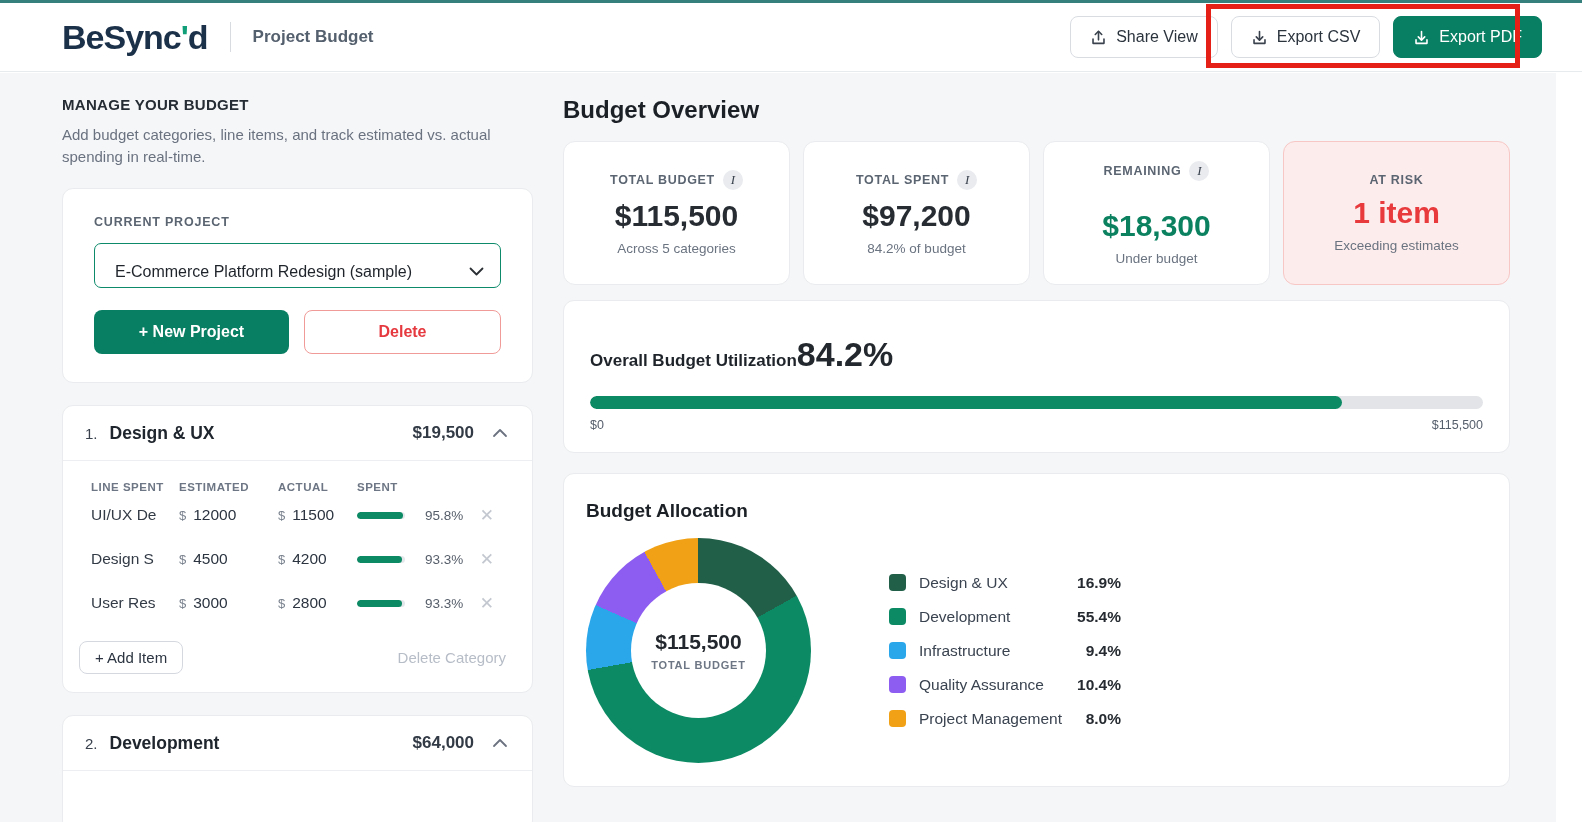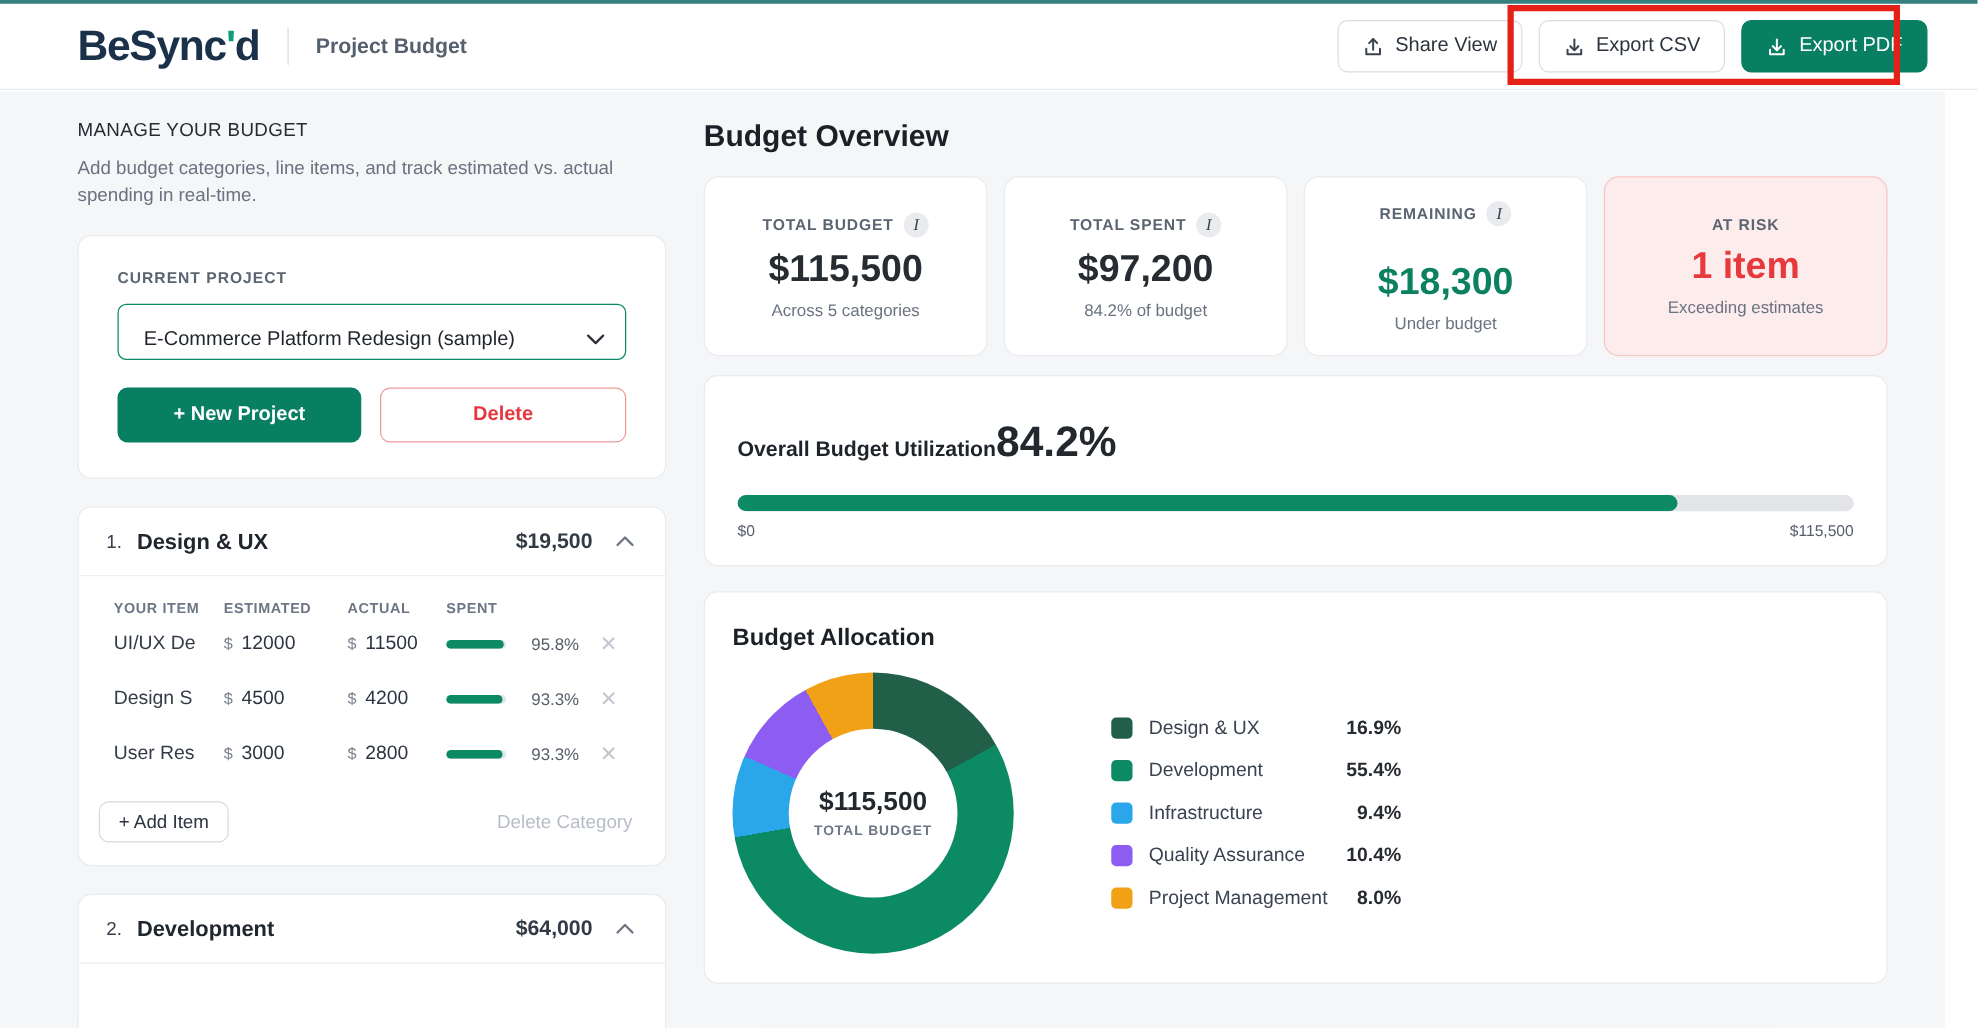--- a/index.html
+++ b/index.html
@@ -23,21 +23,21 @@
   .annotation-box { position:absolute; left:1206px; top:4px; width:314px; height:64px;
                     border:5px solid #e52117; z-index:10; pointer-events:none; }
 
   
   .content { position:absolute; top:73px; left:0; width:1556px; height:749px; background:#f5f6f8;
              padding:23px 0 0 62px; display:flex; gap:30px; overflow:hidden; }
   .card { background:#fff; border:1px solid #e9ebee; border-radius:11px; }
 
   
   .left-col { width:471px; flex:0 0 471px; }
-  .manage-title { font-size:15px; font-weight:400; color:#262c34; letter-spacing:.3px; }
+  .manage-title { font-size:15px; font-weight:700; color:#262c34; letter-spacing:.3px; }
   .manage-sub { margin-top:11px; width:458px; font-size:15px; line-height:22px; color:#6a7280; }
   .project-card { margin-top:20px; padding:26px 31px 28px; }
   .proj-label { font-size:12.5px; font-weight:700; color:#5b6572; letter-spacing:.8px; }
   .select { margin-top:14px; height:45px; border:1.5px solid #0c8a6a; border-radius:7px; background:#fff;
             display:flex; align-items:center; padding:12px 16px 0 20px; cursor:pointer; }
   .select-value { flex:1; font-size:16px; color:#1f242b; }
   .proj-btns { margin-top:22px; display:flex; gap:15px; }
   .proj-btns > div { flex:1; height:44px; border-radius:8px; display:flex; align-items:center;
                      justify-content:center; font-size:16px; font-weight:700; cursor:pointer; }
   .btn-newproj { background:#087e62; color:#fff; }
@@ -172,21 +172,21 @@
       <div class="cat-head">
         <span class="cat-num">1.</span>
         <span class="cat-name">Design &amp; UX</span>
         <span class="cat-amount">$19,500</span>
         <svg class="icn" width="16" height="10" viewBox="0 0 16 10" fill="none" stroke="#6b7280" stroke-width="1.8" stroke-linecap="round" stroke-linejoin="round">
             <polyline points="2,8 8,2 14,8"></polyline>
           </svg>
       </div>
       <div class="li-table">
         <div class="li-grid li-headrow">
-          <span>YOUR ITEM</span>
+          <span>LINE SPENT</span>
           <span>ESTIMATED</span>
           <span>ACTUAL</span>
           <span>SPENT</span>
           <span></span>
             <span></span>
         </div>
 
         <div class="li-grid li-row">
           <div class="li-name">UI/UX De</div>
           <div class="money">

